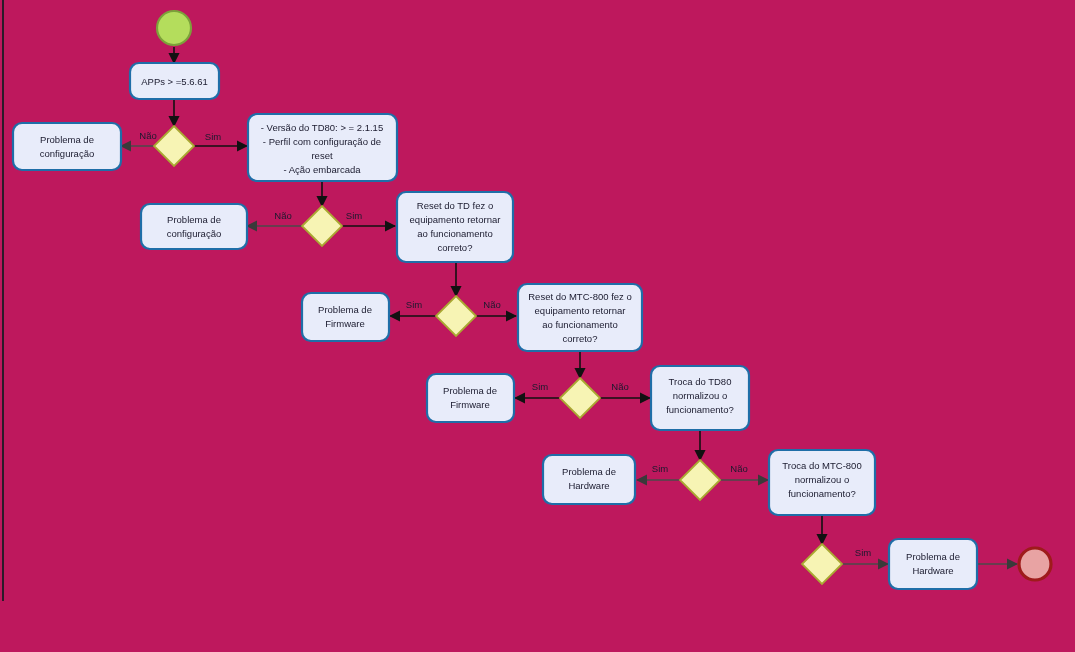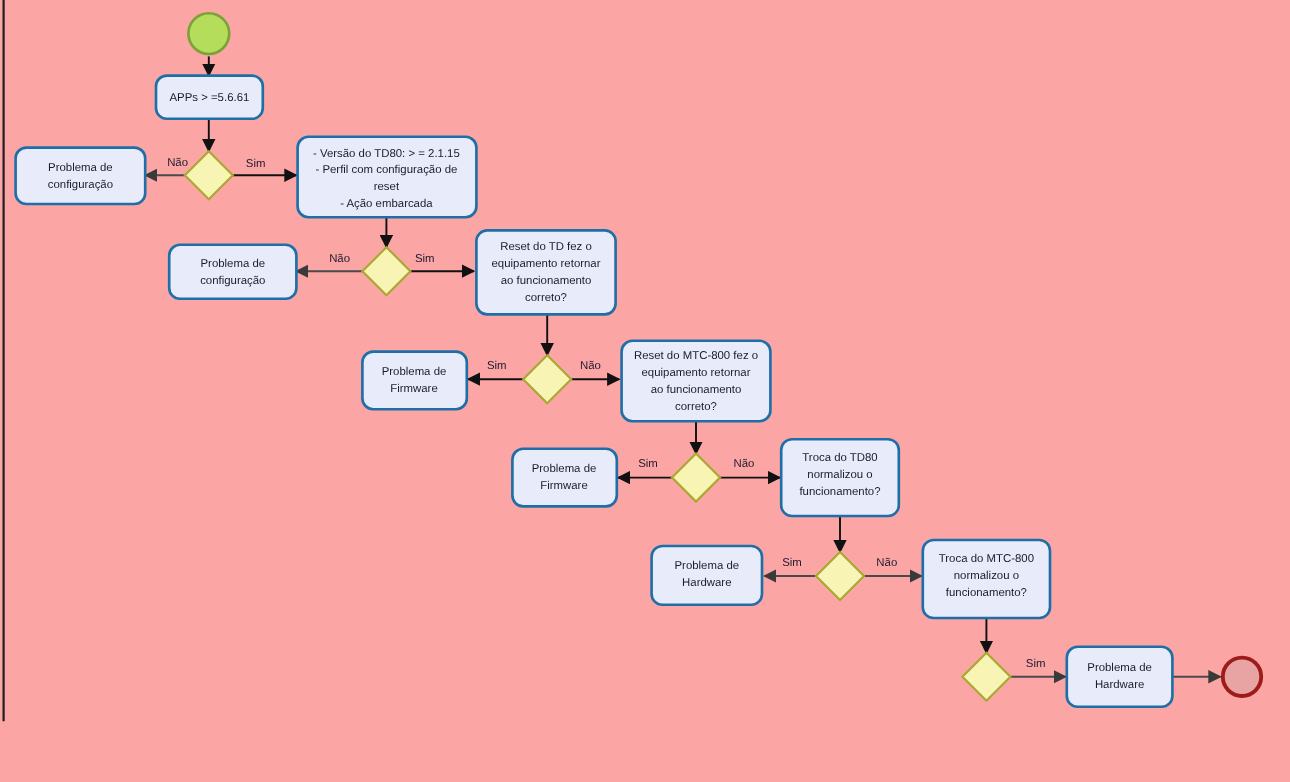--- a/index.html
+++ b/index.html
@@ -7,21 +7,21 @@
     padding: 0;
     background: #ffffff;
   }
   body {
     font-family: "Liberation Sans", sans-serif;
   }
   #canvas {
     position: relative;
     width: 1075px;
     height: 652px;
-    background: #fca5a5;
+    background: #be185d;
     overflow: hidden;
   }
   #diagram-svg {
     position: absolute;
     top: 0;
     left: 0;
     width: 1075px;
     height: 652px;
   }
   .node-label {

